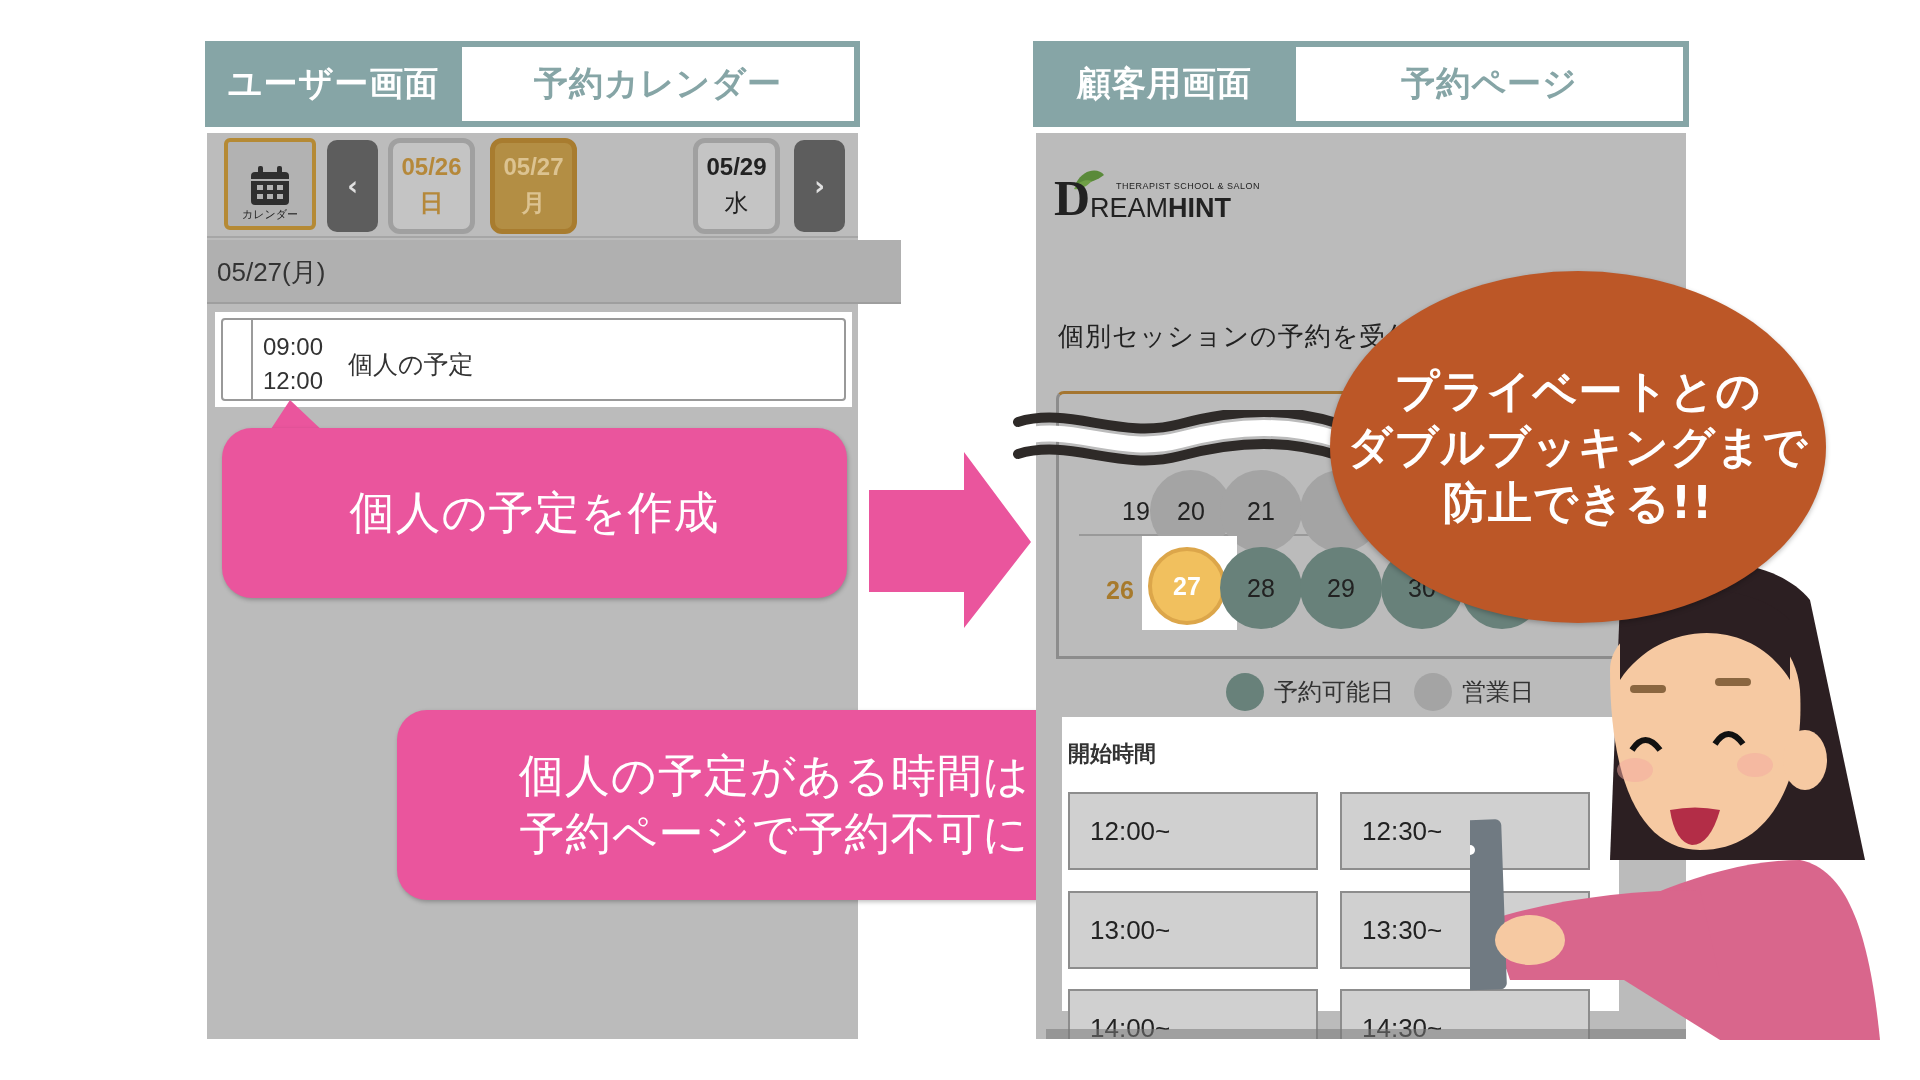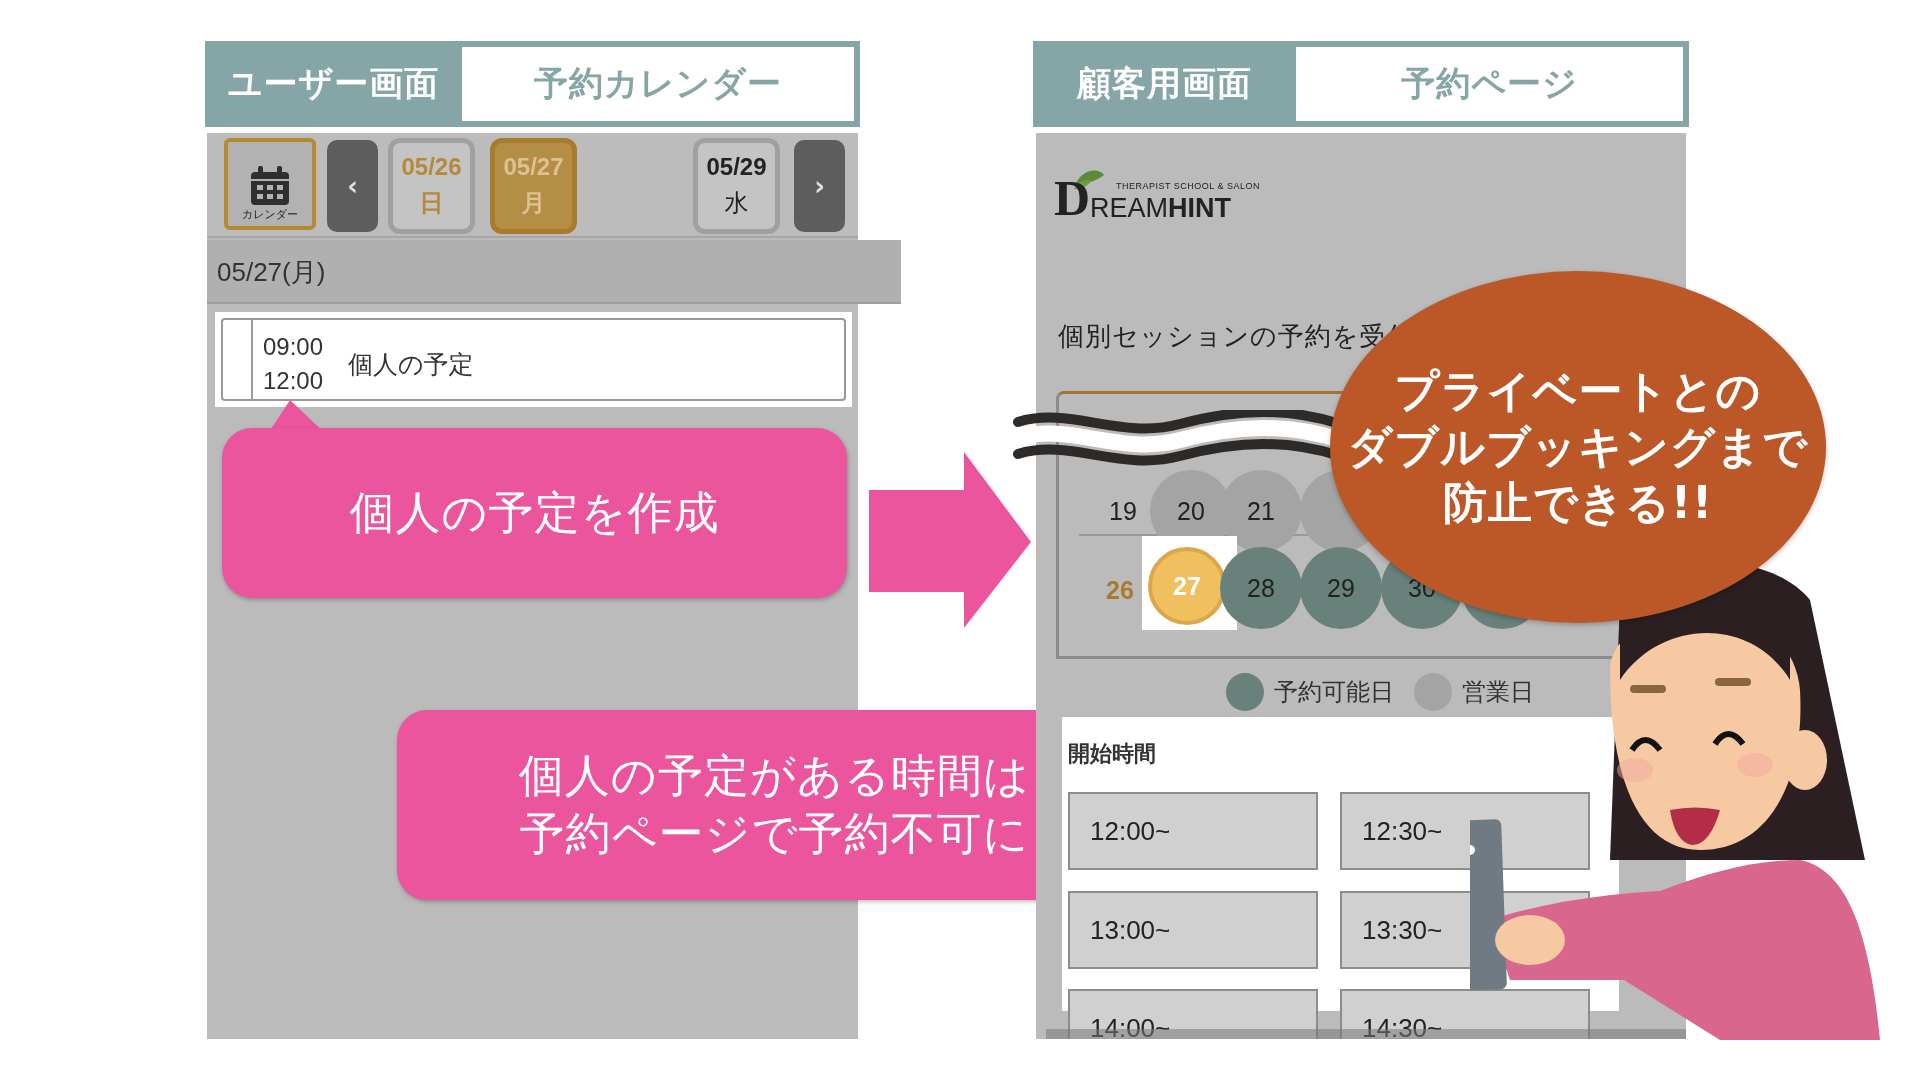--- a/index.html
+++ b/index.html
@@ -182,21 +182,21 @@
       <span>REAM</span>
       <span style="font-weight:bold;">HINT</span>
     </div>
   </div>
 
   <div class="intro">個別セッションの予約を受付</div>
 
   <div class="calbox"></div>
   <div class="cal-rowline" style="left:43px; top:401px; width:580px;"></div>
 
-  <div class="cday plain" style="left:46px; top:337px;">19</div>
+  <div class="cday plain" style="left:59px; top:337px;">19</div>
   <div class="cday open" style="left:114px; top:337px;">20</div>
   <div class="cday open" style="left:184px; top:337px;">21</div>
   <div class="cday open" style="left:264px; top:337px;"></div>
 
   <div class="today-bg" style="left:106px; top:403px;"></div>
   <div class="cday sun plain" style="left:43px; top:416px;">26</div>
   <div class="cday today" style="left:112px; top:414px; width:78px; height:78px;">27</div>
   <div class="cday avail" style="left:184px; top:414px;">28</div>
   <div class="cday avail" style="left:264px; top:414px;">29</div>
   <div class="cday avail" style="left:345px; top:414px;">30</div>

